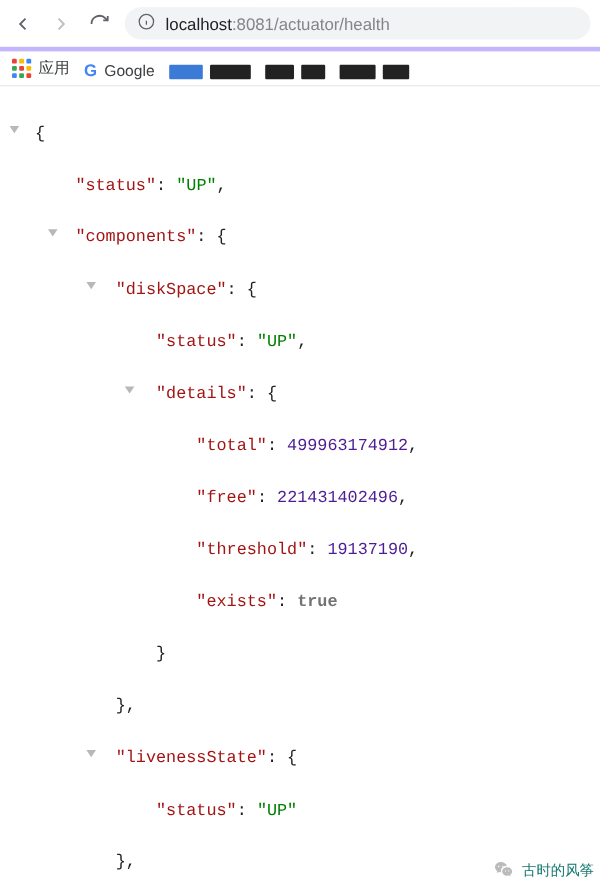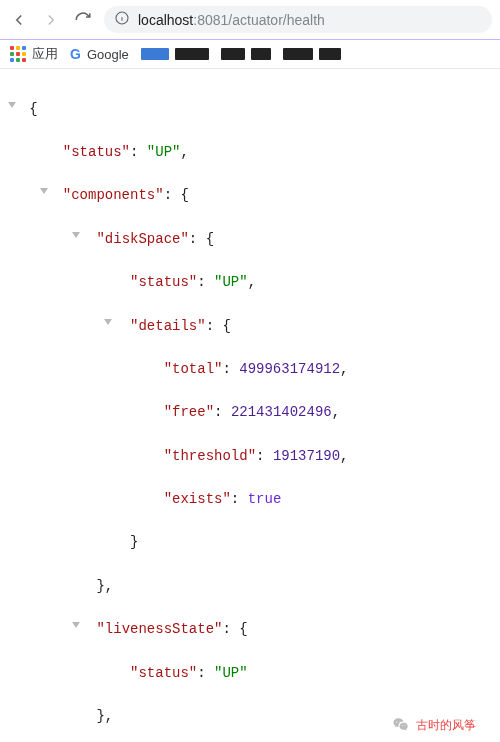--- a/index.html
+++ b/index.html
@@ -11,21 +11,21 @@
     width: 500px;
     height: 742px;
     overflow: hidden;
     position: relative;
   }
   .toolbar {
     display: flex;
     align-items: center;
     padding: 6px 8px;
     gap: 10px;
-    border-bottom: 1px solid #c4b5fd;
+    border-bottom: 4px solid #c4b5fd;
     background: #fff;
   }
   .nav-btn {
     color: #5f6368;
     width: 22px;
     height: 22px;
     display: flex;
     align-items: center;
     justify-content: center;
     cursor: pointer;
@@ -46,21 +46,21 @@
   .url-bar .info-icon svg { width: 16px; height: 16px; stroke: currentColor; fill: none; stroke-width: 1.6; }
   .url-text {
     font-size: 14px;
     color: #202124;
     white-space: nowrap;
     overflow: hidden;
   }
   .url-text .dim { color: #80868b; }
   .bookmarks {
     display: flex;
-    align-items: center;
+    align-items: flex-end;
     padding: 5px 10px;
     gap: 12px;
     border-bottom: 1px solid #e8e8e8;
     background: #fff;
     font-size: 13px;
     color: #3c4043;
   }
   .apps-icon {
     width: 16px; height: 16px;
     display: grid;
@@ -90,32 +90,32 @@
     top: 3px;
     width: 0; height: 0;
     border-left: 4px solid transparent;
     border-right: 4px solid transparent;
     border-top: 6px solid #b8b8b8;
     cursor: pointer;
   }
   .key { color: #a31515; }
   .str { color: #008000; }
   .num { color: #4c1d95; }
-  .bool { color: #6d28d9; font-weight: normal; }
+  .bool { color: #737373; font-weight: bold; }
   .punct { color: #202124; }
 
   .footer-badge {
     position: absolute;
     bottom: 6px;
-    right: 20px;
+    right: 1px;
     display: flex;
     align-items: center;
     gap: 6px;
     font-size: 12px;
-    color: #ef4444;
+    color: #0f766e;
     background: rgba(255,255,255,0.9);
     padding: 2px 4px;
   }
   .wechat-icon {
     width: 18px; height: 18px;
     display:flex; align-items:center; justify-content:center;
   }
   .wechat-icon svg { fill:#bbb; }
 </style>
 </head>

